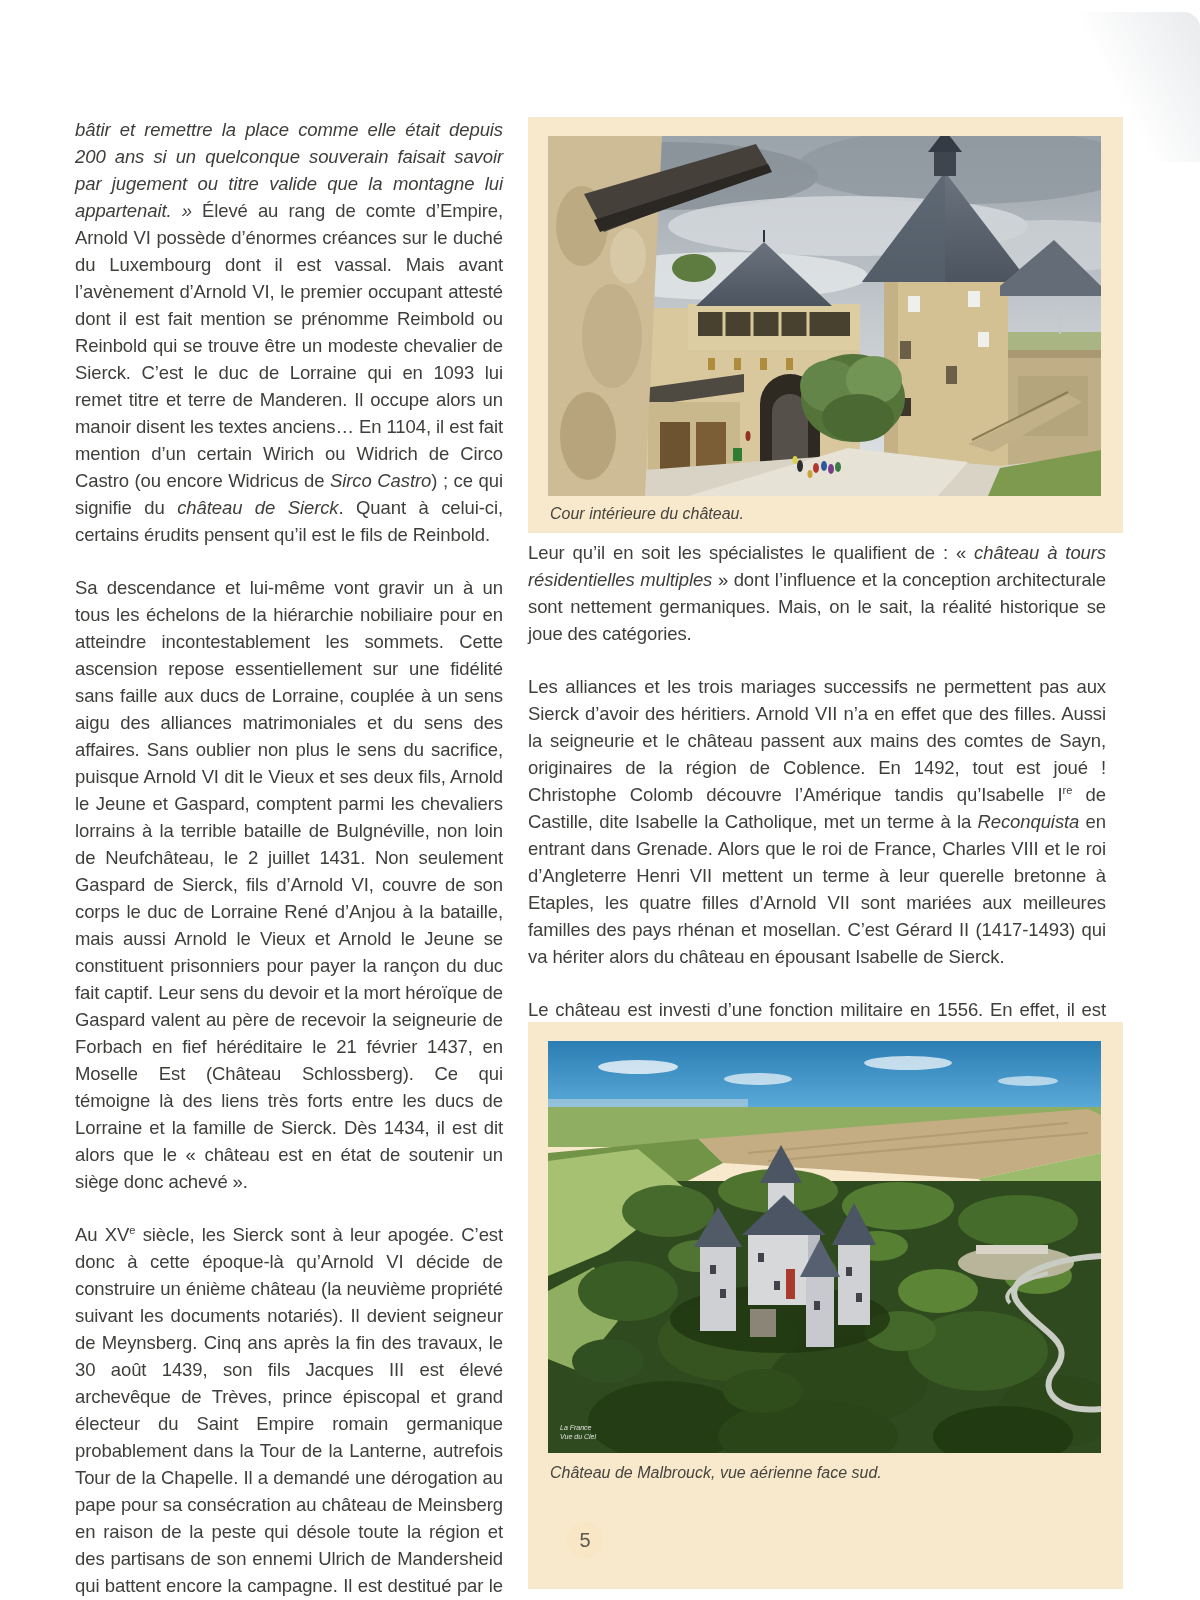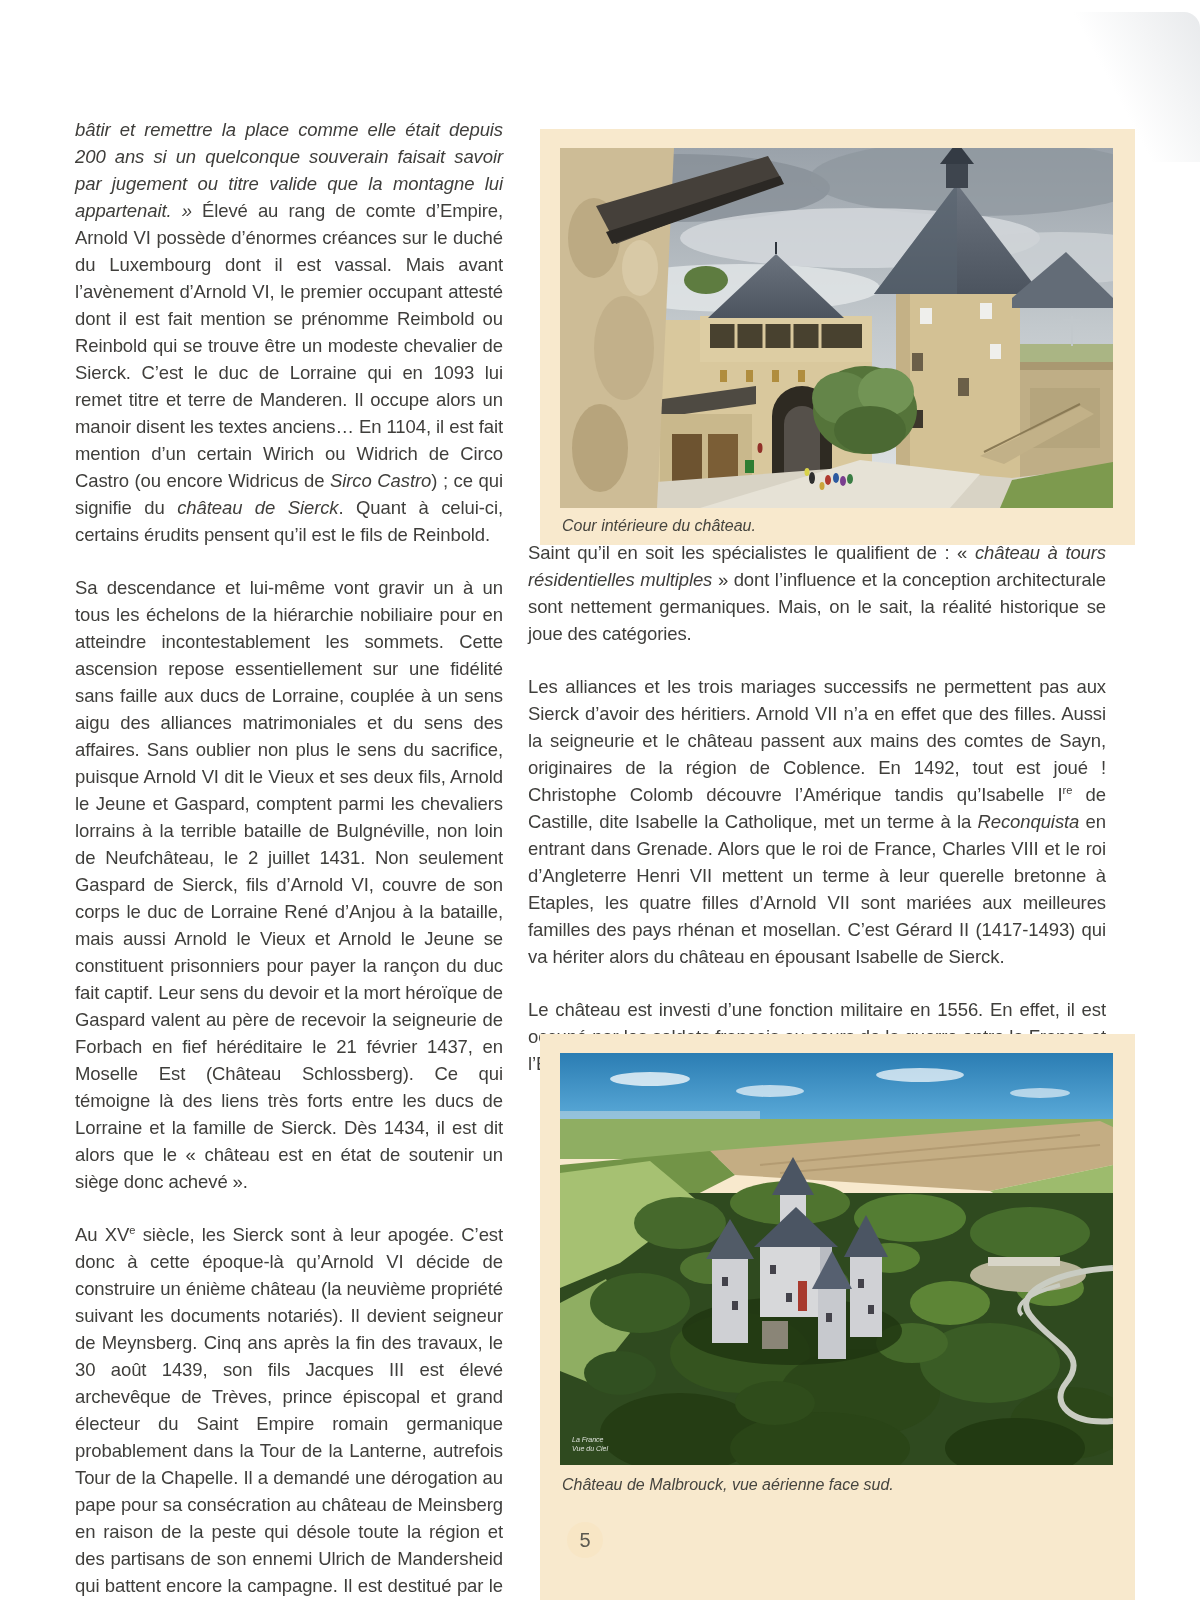--- a/index.html
+++ b/index.html
@@ -12,21 +12,21 @@
   .corner-shade{
     position:absolute;right:0;top:0;width:240px;height:150px;pointer-events:none;
     background:linear-gradient(242deg,#e8eaec 0%,rgba(232,234,236,0) 40%);
   }
   .col{position:absolute;text-align:justify;font-size:18.5px;line-height:27px;letter-spacing:-0.1px;}
   .col p{margin:0 0 26px 0;}
   .col-left{left:75px;top:104px;width:428px;}
   .col-right{left:528px;top:527px;width:578px;}
   .col i{font-style:italic;}
   .col sup{font-size:0.6em;line-height:0;margin-top:8px;}
-  figure.frame{position:absolute;margin:12px;background:#f8e9cd;}
+  figure.frame{position:absolute;margin:0;background:#f8e9cd;}
   .frame1{left:528px;top:105px;width:595px;height:416px;}
   .frame2{left:528px;top:1010px;width:595px;height:567px;}
   .photo{position:absolute;left:20px;top:19px;width:553px;overflow:hidden;line-height:0;}
   .photo1{height:360px;}
   .photo2{height:412px;}
   figure.frame figcaption{
     position:absolute;left:22px;font-style:italic;font-size:16px;color:#46453f;line-height:20px;
   }
   .frame1 figcaption{top:387px;}
   .frame2 figcaption{top:441px;}
@@ -159,21 +159,21 @@
           <ellipse cx="80" cy="120" rx="18" ry="28" fill="#d8c9a6"></ellipse>
           <polygon points="36,58 208,8 222,32 56,96" fill="#45403a"></polygon>
           <polygon points="46,84 220,28 224,36 52,96" fill="#2b2824"></polygon>
         </g>
       </svg>
     </div>
     <figcaption>Cour intérieure du château.</figcaption>
   </figure>
 
   <div class="col col-right">
-    <p><span>Saint qu’il en soit les spécialistes le qualifient de : « </span><i>château à tours résidentielles multiples</i><span> » dont l’influence et la conception architecturale sont nettement germaniques. Mais, on le sait, la réalité historique se joue des catégories.</span></p>
+    <p><span>Leur qu’il en soit les spécialistes le qualifient de : « </span><i>château à tours résidentielles multiples</i><span> » dont l’influence et la conception architecturale sont nettement germaniques. Mais, on le sait, la réalité historique se joue des catégories.</span></p>
     <p><span>Les alliances et les trois mariages successifs ne permettent pas aux Sierck d’avoir des héritiers. Arnold VII n’a en effet que des filles. Aussi la seigneurie et le château passent aux mains des comtes de Sayn, originaires de la région de Coblence. En 1492, tout est joué ! Christophe Colomb découvre l’Amérique tandis qu’Isabelle I</span><sup>re</sup><span> de Castille, dite Isabelle la Catholique, met un terme à la </span><i>Reconquista</i><span> en entrant dans Grenade. Alors que le roi de France, Charles VIII et le roi d’Angleterre Henri VII mettent un terme à leur querelle bretonne à Etaples, les quatre filles d’Arnold VII sont mariées aux meilleures familles des pays rhénan et mosellan. C’est Gérard II (1417-1493) qui va hériter alors du château en épousant Isabelle de Sierck.</span></p>
     <p><span>Le château est investi d’une fonction militaire en 1556. En effet, il est occupé par les soldats français au cours de la guerre entre la France et l’Empire pour les Trois-Évêchés (Metz, Toul et Verdun).</span></p>
   </div>
 
   <figure class="frame frame2">
     <div class="photo photo2">
       <svg viewBox="0 0 553 412" width="553" height="412" preserveAspectRatio="none" role="img">
         <defs>
           <linearGradient id="sky2" x1="0" y1="0" x2="0" y2="1">
             <stop offset="0" stop-color="#2b7db3"></stop>

